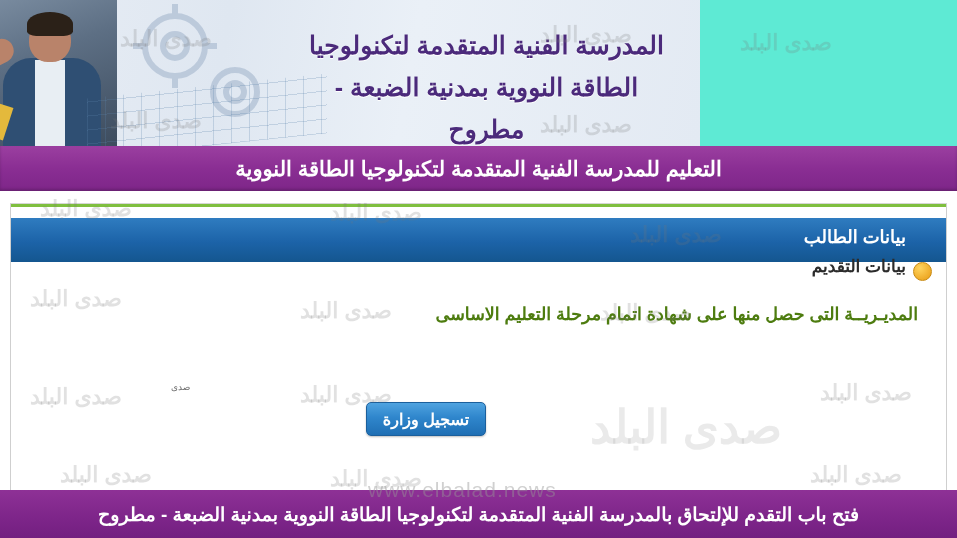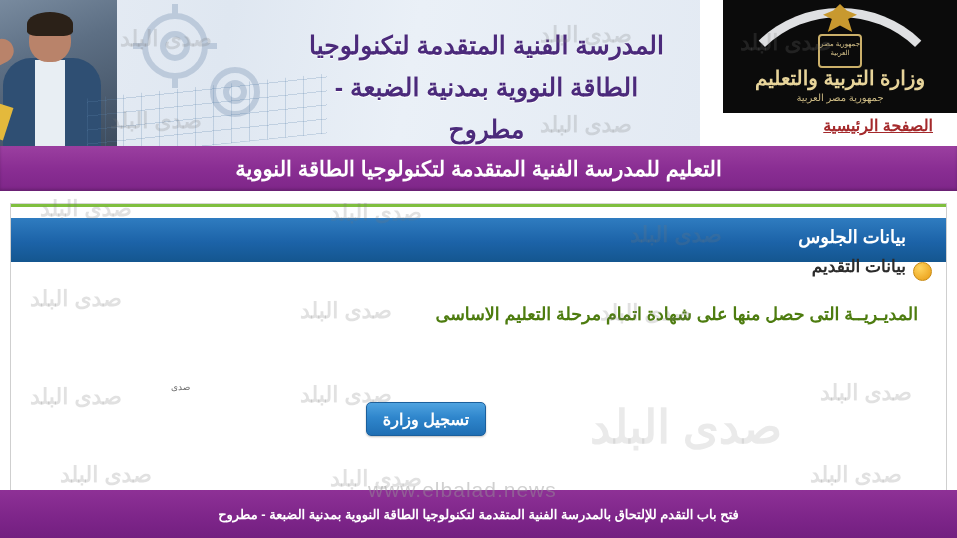--- a/index.html
+++ b/index.html
@@ -435,21 +435,21 @@
     position: absolute;
     left: 0;
     right: 0;
     bottom: 0;
     height: 48px;
     background: linear-gradient(180deg,#8e3196 0%, #7d2589 60%, #731f80 100%);
     color: #ffffff;
     display: flex;
     align-items: center;
     justify-content: center;
-    font-size: 13px;
+    font-size: 19px;
     font-weight: bold;
     text-align: center;
   }
 </style>
 </head>
 <body>
 
 <div class="header">
   <div class="banner">
     <div class="banner-photo">
@@ -477,42 +477,32 @@
         </g>
       </svg>
     </div>
     <div class="banner-grid"></div>
     <div class="banner-title">
       <span class="l1">المدرسة الفنية المتقدمة لتكنولوجيا</span>
       <span class="l2">الطاقة النووية بمدنية الضبعة - مطروح</span>
     </div>
   </div>
 
-  <div class="logo-box">
-    <div class="logo-inner">
-      <div class="logo-arc"></div>
-      <div class="logo-eagle"></div>
-      <div class="logo-seal">جمهورية مصر العربية</div>
-      <div class="logo-text">وزارة التربية والتعليم</div>
-      <div class="logo-sub">جمهورية مصر العربية</div>
-    </div>
-    <a class="home-link" href="#">الصفحة الرئيسية</a>
-  </div>
 </div>
 
 <div class="title-bar">
   <span>التعليم للمدرسة الفنية المتقدمة لتكنولوجيا الطاقة النووية</span>
 </div>
 
 <div class="gap-strip"></div>
 
 <div class="panel">
   <div class="panel-topline"></div>
   <div class="blue-bar"></div>
-  <div class="blue-bar-label">بيانات الجلوس</div>
+  <div class="blue-bar-label">بيانات الطالب</div>
   <div class="subtitle-under">بيانات التقديم</div>
   <div class="status-dot"></div>
 
   <div class="form-row row-directorate">
     <span class="field-label">المديـريــة التى حصل منها على شهادة اتمام مرحلة التعليم الاساسى</span>
   </div>
 
 
   <div class="submit-btn">تسجيل وزارة</div>
 

